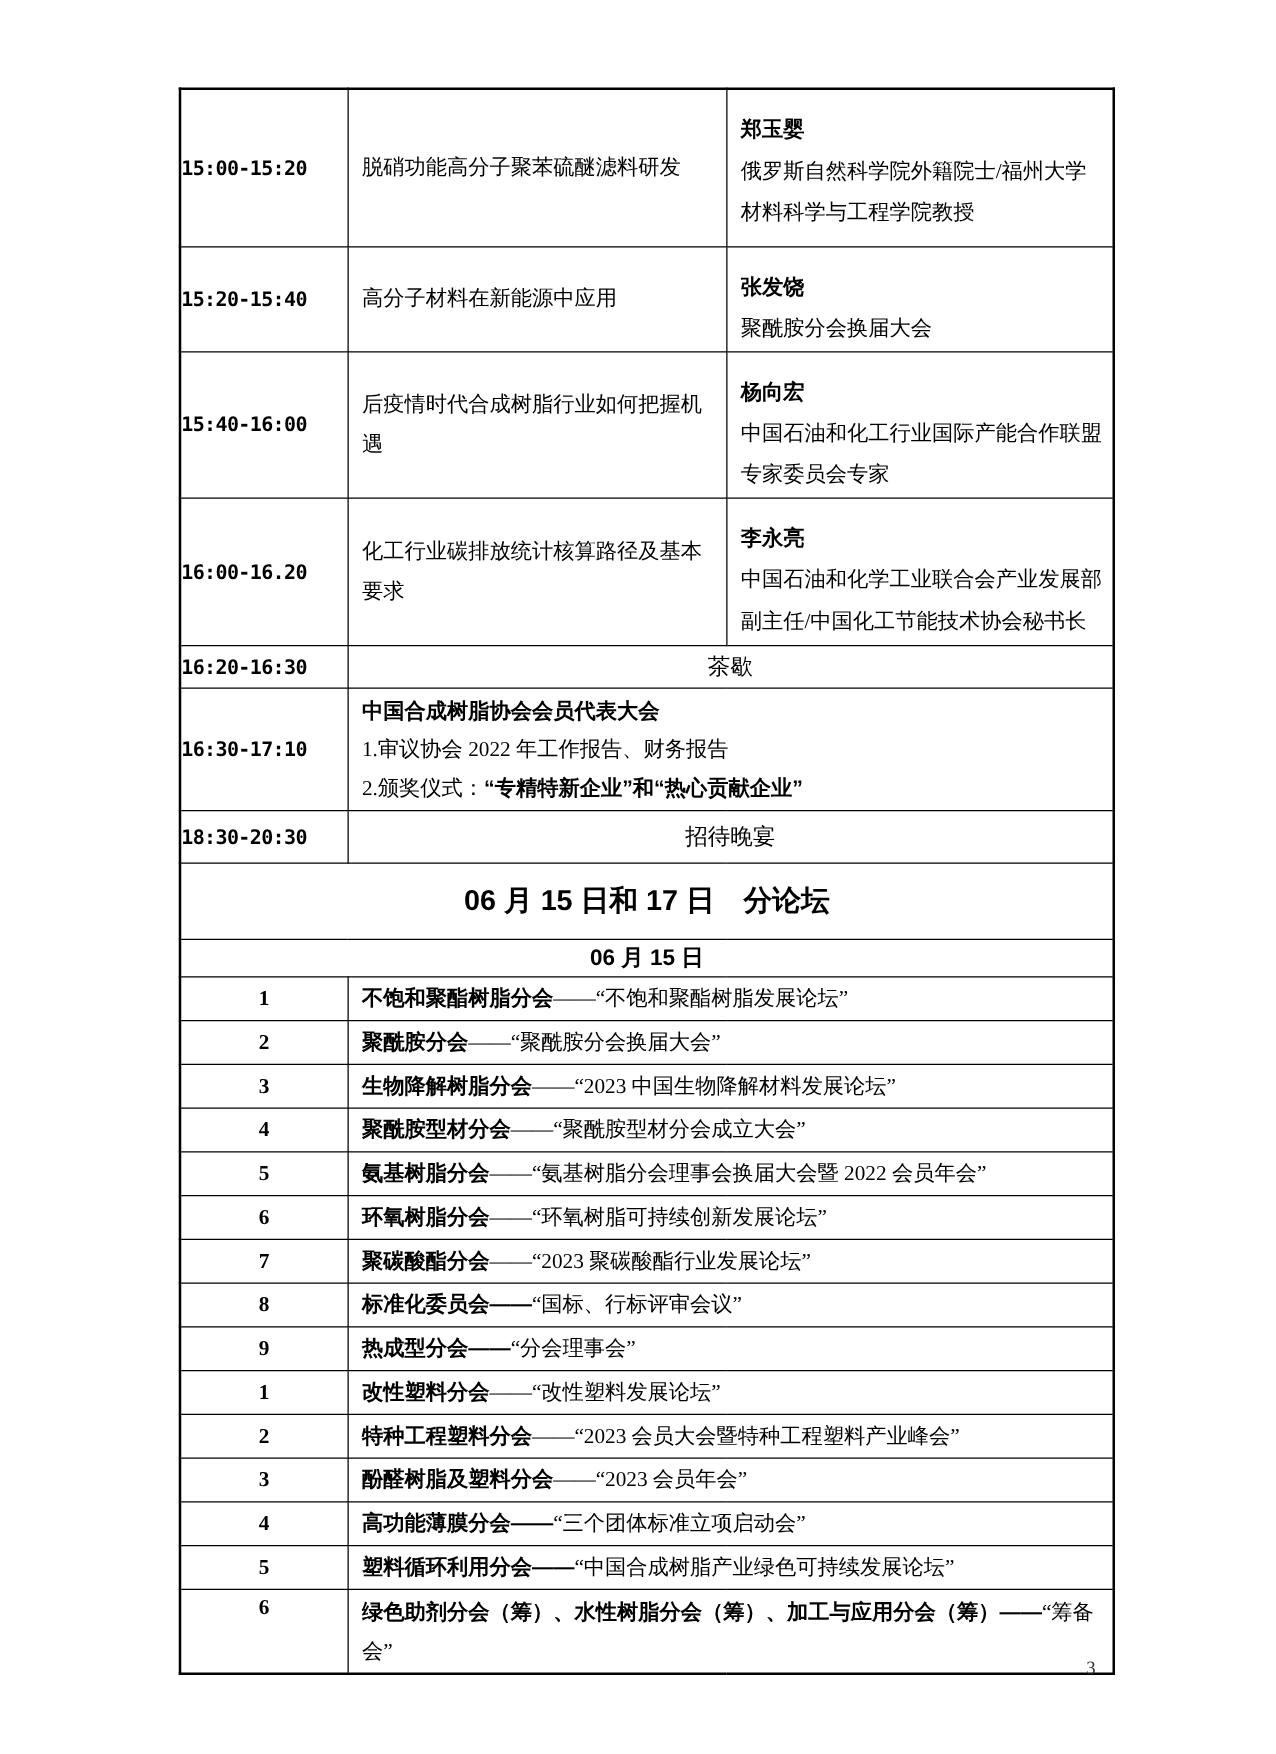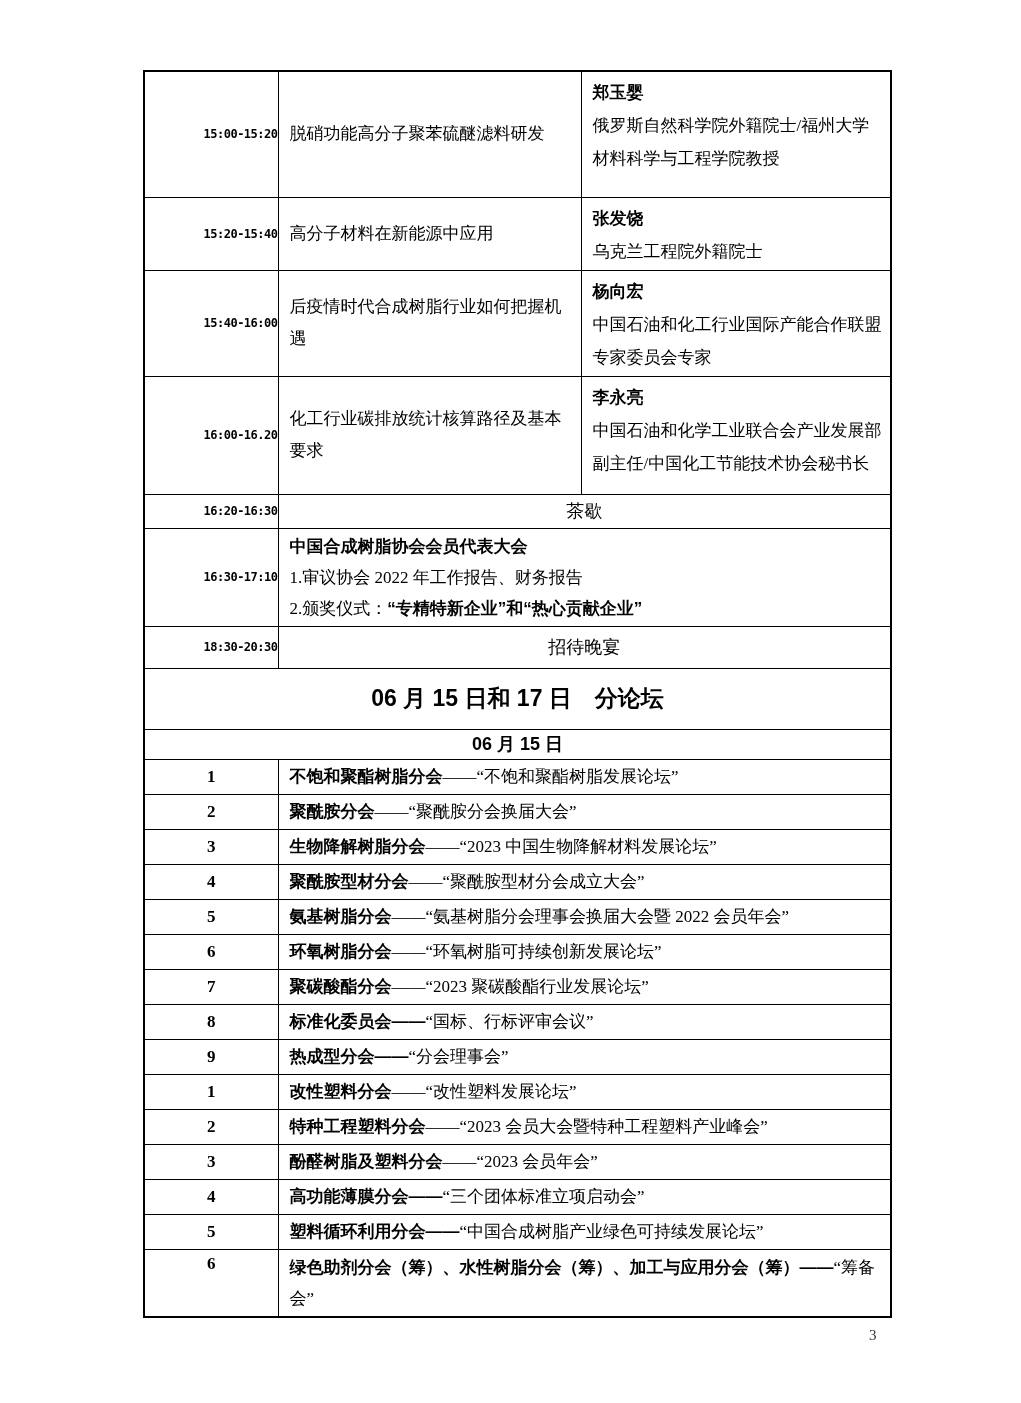--- a/index.html
+++ b/index.html
@@ -8,26 +8,26 @@
     width:1021px; height:1403px; position:relative;
     font-family:"Liberation Serif", serif; color:#000;
   }
   table.agenda {
     position:absolute; left:143px; top:70px; width:747px;
     border-collapse:collapse; table-layout:fixed;
     border:2px solid #000;
   }
   td { border:1px solid #000; font-size:17px; overflow:hidden; }
   .time-cell {
-    text-align:right; vertical-align:middle;
+    text-align:left; vertical-align:middle;
     font-family:"DejaVu Sans Mono", monospace;
-    font-weight:700; font-size:12px; letter-spacing:-0.5px;
+    font-weight:700; font-size:16px; letter-spacing:-0.5px;
   }
   .topic-cell { vertical-align:middle; padding:2px 8px 2px 11px; line-height:32px; }
-  .speaker-cell { vertical-align:top; padding:4px 8px 2px 11px; line-height:33px; }
+  .speaker-cell { vertical-align:top; padding:15px 8px 2px 11px; line-height:33px; }
   .bold-cn { font-weight:700; font-family:"Liberation Sans", sans-serif; }
   .merged-center {
     text-align:center; vertical-align:middle;
     font-weight:400; font-family:"Liberation Sans", sans-serif; font-size:18px;
   }
   .congress-cell { vertical-align:middle; padding:2px 8px 2px 11px; line-height:31px; }
   .section-title-cell {
     text-align:center; vertical-align:middle;
     font-weight:700; font-family:"Liberation Sans", sans-serif; font-size:23px;
   }
@@ -60,21 +60,21 @@
         <div class="bold-cn">郑玉婴</div>
         <div>俄罗斯自然科学院外籍院士/福州大学材料科学与工程学院教授</div>
       </td>
     </tr>
 
     <tr style="height:66px">
       <td class="time-cell">15:20-15:40</td>
       <td class="topic-cell">高分子材料在新能源中应用</td>
       <td class="speaker-cell">
         <div class="bold-cn">张发饶</div>
-        <div>乌克兰工程院外籍院士</div>
+        <div>聚酰胺分会换届大会</div>
       </td>
     </tr>
 
     <tr style="height:98px">
       <td class="time-cell">15:40-16:00</td>
       <td class="topic-cell">后疫情时代合成树脂行业如何把握机遇</td>
       <td class="speaker-cell">
         <div class="bold-cn">杨向宏</div>
         <div>中国石油和化工行业国际产能合作联盟专家委员会专家</div>
       </td>

